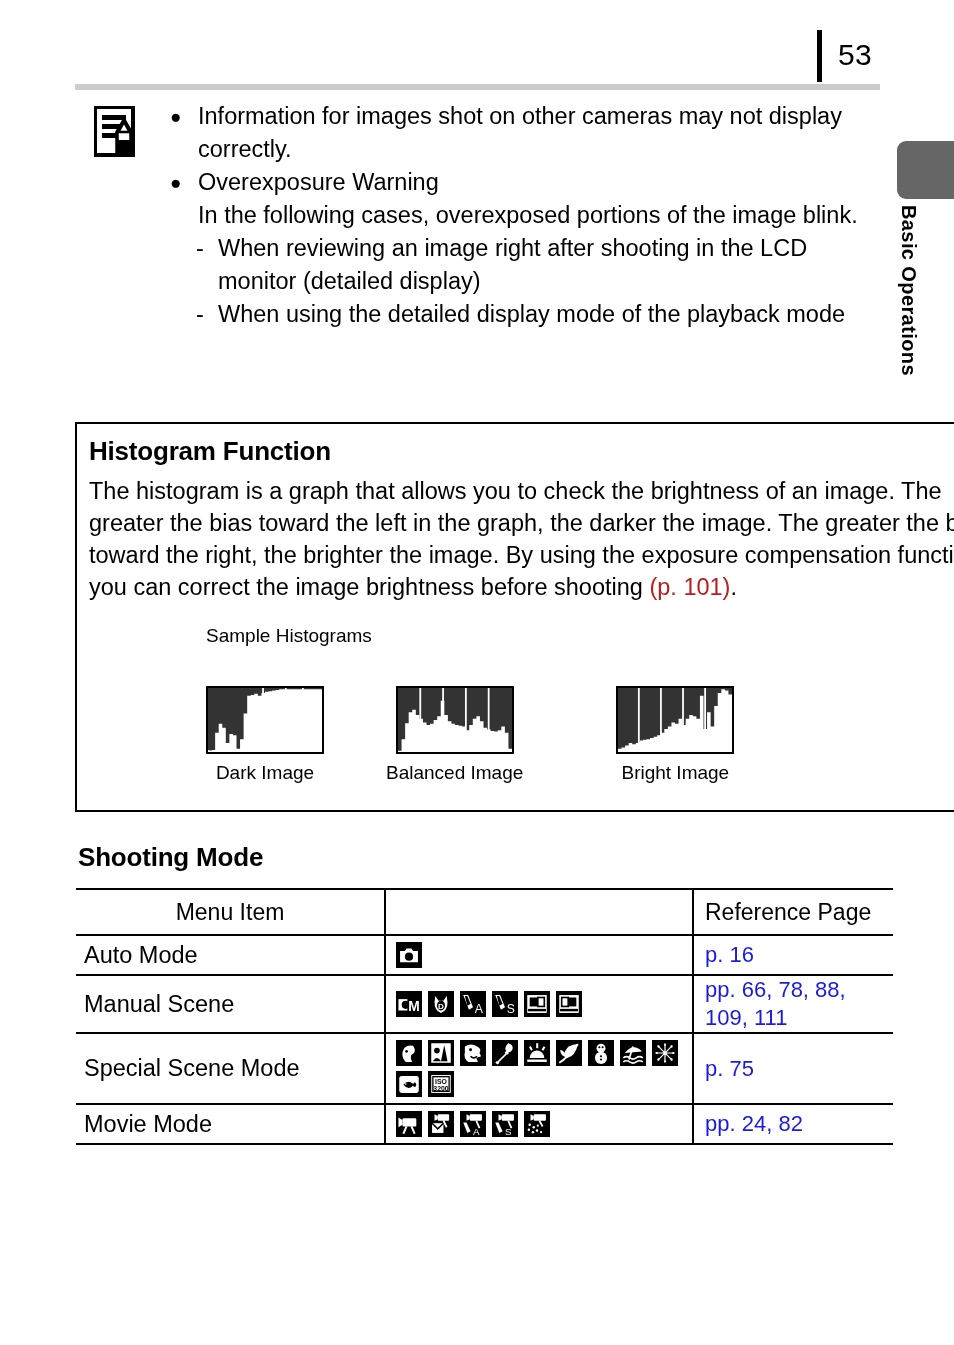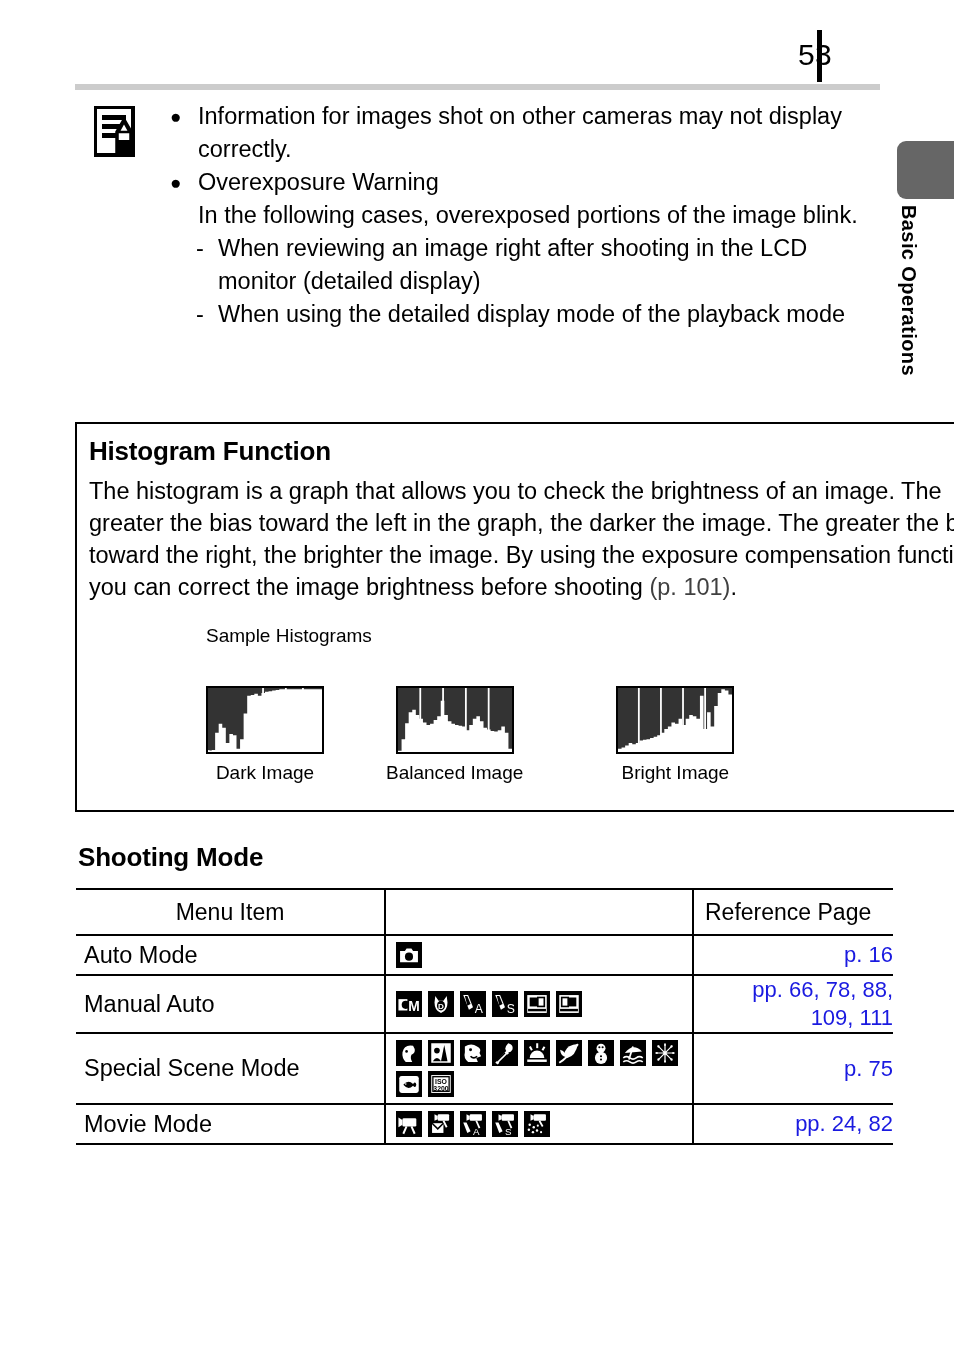--- a/index.html
+++ b/index.html
@@ -27,21 +27,21 @@
   #page-number-rule {
     position: absolute;
     left: 817px;
     top: 12px;
     width: 5px;
     height: 52px;
     background: #000000;
   }
   #page-number {
     position: absolute;
-    left: 798px;
+    left: 838px;
     top: 20px;
     font-size: 30px;
     line-height: 34px;
     letter-spacing: 0.2px;
     text-align: center;
   }
 
   
   #side-tab {
     position: absolute;
@@ -140,21 +140,21 @@
     font-weight: bold;
     letter-spacing: -0.2px;
     margin: 12px 0 0 12px;
   }
   #histogram-paragraph {
     font-size: 23.5px;
     line-height: 32px;
     margin: 8px 12px 0 12px;
   }
   .page-ref {
-    color: #404040;
+    color: #b91c1c;
   }
   #sample-caption {
     font-size: 19px;
     margin: 22px 0 0 129px;
   }
 
   #histogram-row {
     position: absolute;
     left: 0;
     top: 262px;
@@ -245,21 +245,21 @@
   }
   .cell-icons {
     padding: 6px 0 6px 10px !important;
     text-align: left;
   }
   .cell-ref {
     font-size: 22px;
     line-height: 28px;
     color: #1a1ae0;
     padding-left: 11px !important;
-    text-align: right;
+    text-align: left;
     margin-top: 36px;
   }
   .icon-wrap {
     display: flex;
     flex-wrap: wrap;
     gap: 5px 6px;
     align-items: center;
   }
   .mode-icon {
     width: 26px;
@@ -404,21 +404,21 @@
             <rect width="32" height="32" fill="#000000"></rect>
             <path d="M5 11 H11 L13 8 H19 L21 11 H27 V25 H5 Z" fill="#ffffff"></path>
             <circle cx="16" cy="18" r="5" fill="#000000"></circle>
           </svg>
         </div>
       </td>
       <td class="col-ref cell-ref">p. 16</td>
     </tr>
 
     <tr>
-      <td class="col-menu cell-menu">Manual Auto</td>
+      <td class="col-menu cell-menu">Manual Scene</td>
       <td class="col-icons cell-icons">
         <div class="icon-wrap">
           <svg class="mode-icon" viewBox="0 0 32 32" xmlns="http://www.w3.org/2000/svg">
             <rect width="32" height="32" fill="#000000"></rect>
             <path d="M3 10 H14 V24 H3 Z" fill="#ffffff"></path>
             <circle cx="12" cy="17" r="5" fill="#000000"></circle>
             <text x="22" y="25" font-family="Liberation Sans, sans-serif" font-size="17" font-weight="bold" fill="#ffffff" text-anchor="middle">M</text>
           </svg>
           <svg class="mode-icon" viewBox="0 0 32 32" xmlns="http://www.w3.org/2000/svg">
             <rect width="32" height="32" fill="#000000"></rect>

